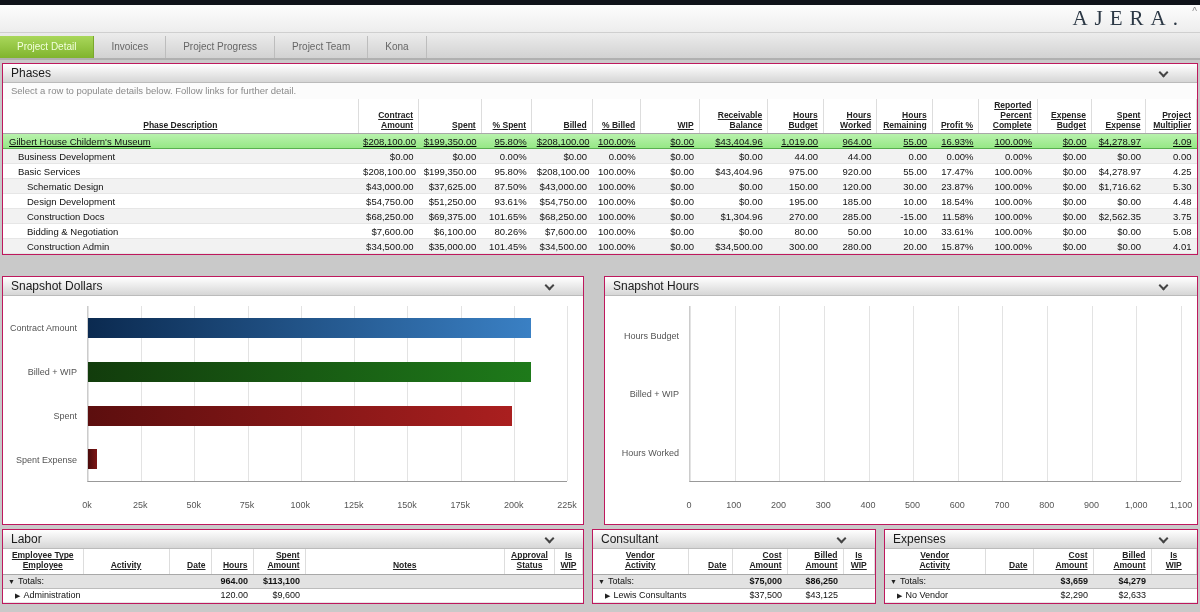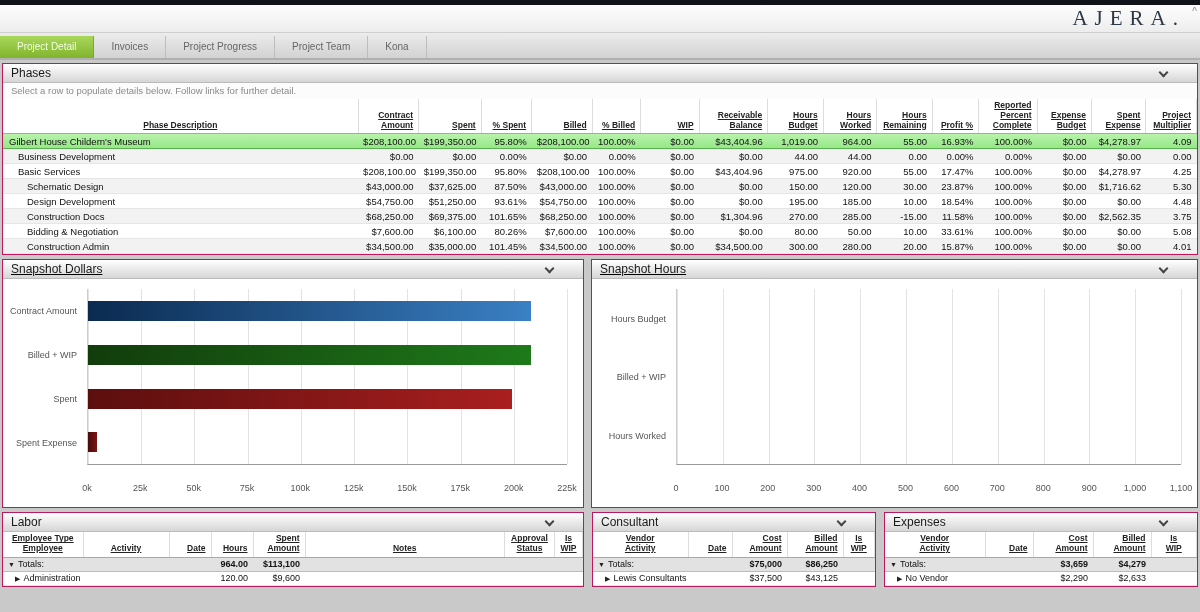--- a/index.html
+++ b/index.html
@@ -28,24 +28,24 @@
 
   table { border-collapse:collapse; table-layout:fixed; width:100%; background:#fff; }
   th { font-size:8.5px; font-weight:bold; color:#222; text-align:right; vertical-align:bottom; padding:2px 5px 3px; border-right:1px solid #ddd; border-bottom:1px solid #a8a8a8; line-height:1.15; }
   th.tl { text-align:center; } th.tc { text-align:center; }
   th .u { text-decoration:underline; white-space:pre-line; }
   td { font-size:9.5px; color:#111; text-align:right; padding:1.5px 5px; border-bottom:1px solid #e6e6e6; height:14px; white-space:nowrap; overflow:hidden; }
   td.tl { text-align:left; }
   .phases-table th { height:32px; }
   .phases-table td.phase-name { text-align:left; }
   tr.alt { background:#f2f2f2; }
-  tr.selected { background:linear-gradient(#b9f2ad,#93e783); }
+  tr.selected { background:linear-gradient(#b9f2ad,#93e783);text-decoration:underline; }
   tr.selected td { border-top:1px solid #58b050; border-bottom:1px solid #58b050; }
 
-  .charts-row { display:flex; gap:7px; margin-top:4px;text-decoration:underline; }
+  .charts-row { display:flex; gap:20px; margin-top:21px; }
   .chart-panel-left { width:582px; }
   .chart-panel-right { flex:1; }
   .chart-body { position:relative; height:228px; background:#fff; }
   .cat-labels { position:absolute; left:0; top:10px; width:84px; height:176px; }
   .cat-label { position:absolute; right:10px; transform:translateY(-50%); font-size:9px; color:#555; white-space:nowrap; }
   .plot { position:absolute; left:84px; right:16px; top:10px; height:176px; border-left:1px solid #ccc; border-bottom:1px solid #999; }
   .gridline { position:absolute; top:0; bottom:0; width:1px; background:#e3e3e3; }
   .bar { position:absolute; left:0; height:20px; }
   .ticks { position:absolute; left:84px; right:16px; top:188px; height:13px; }
   .tick-label { position:absolute; top:16px; transform:translateX(-50%); font-size:9px; color:#555; white-space:nowrap; }

